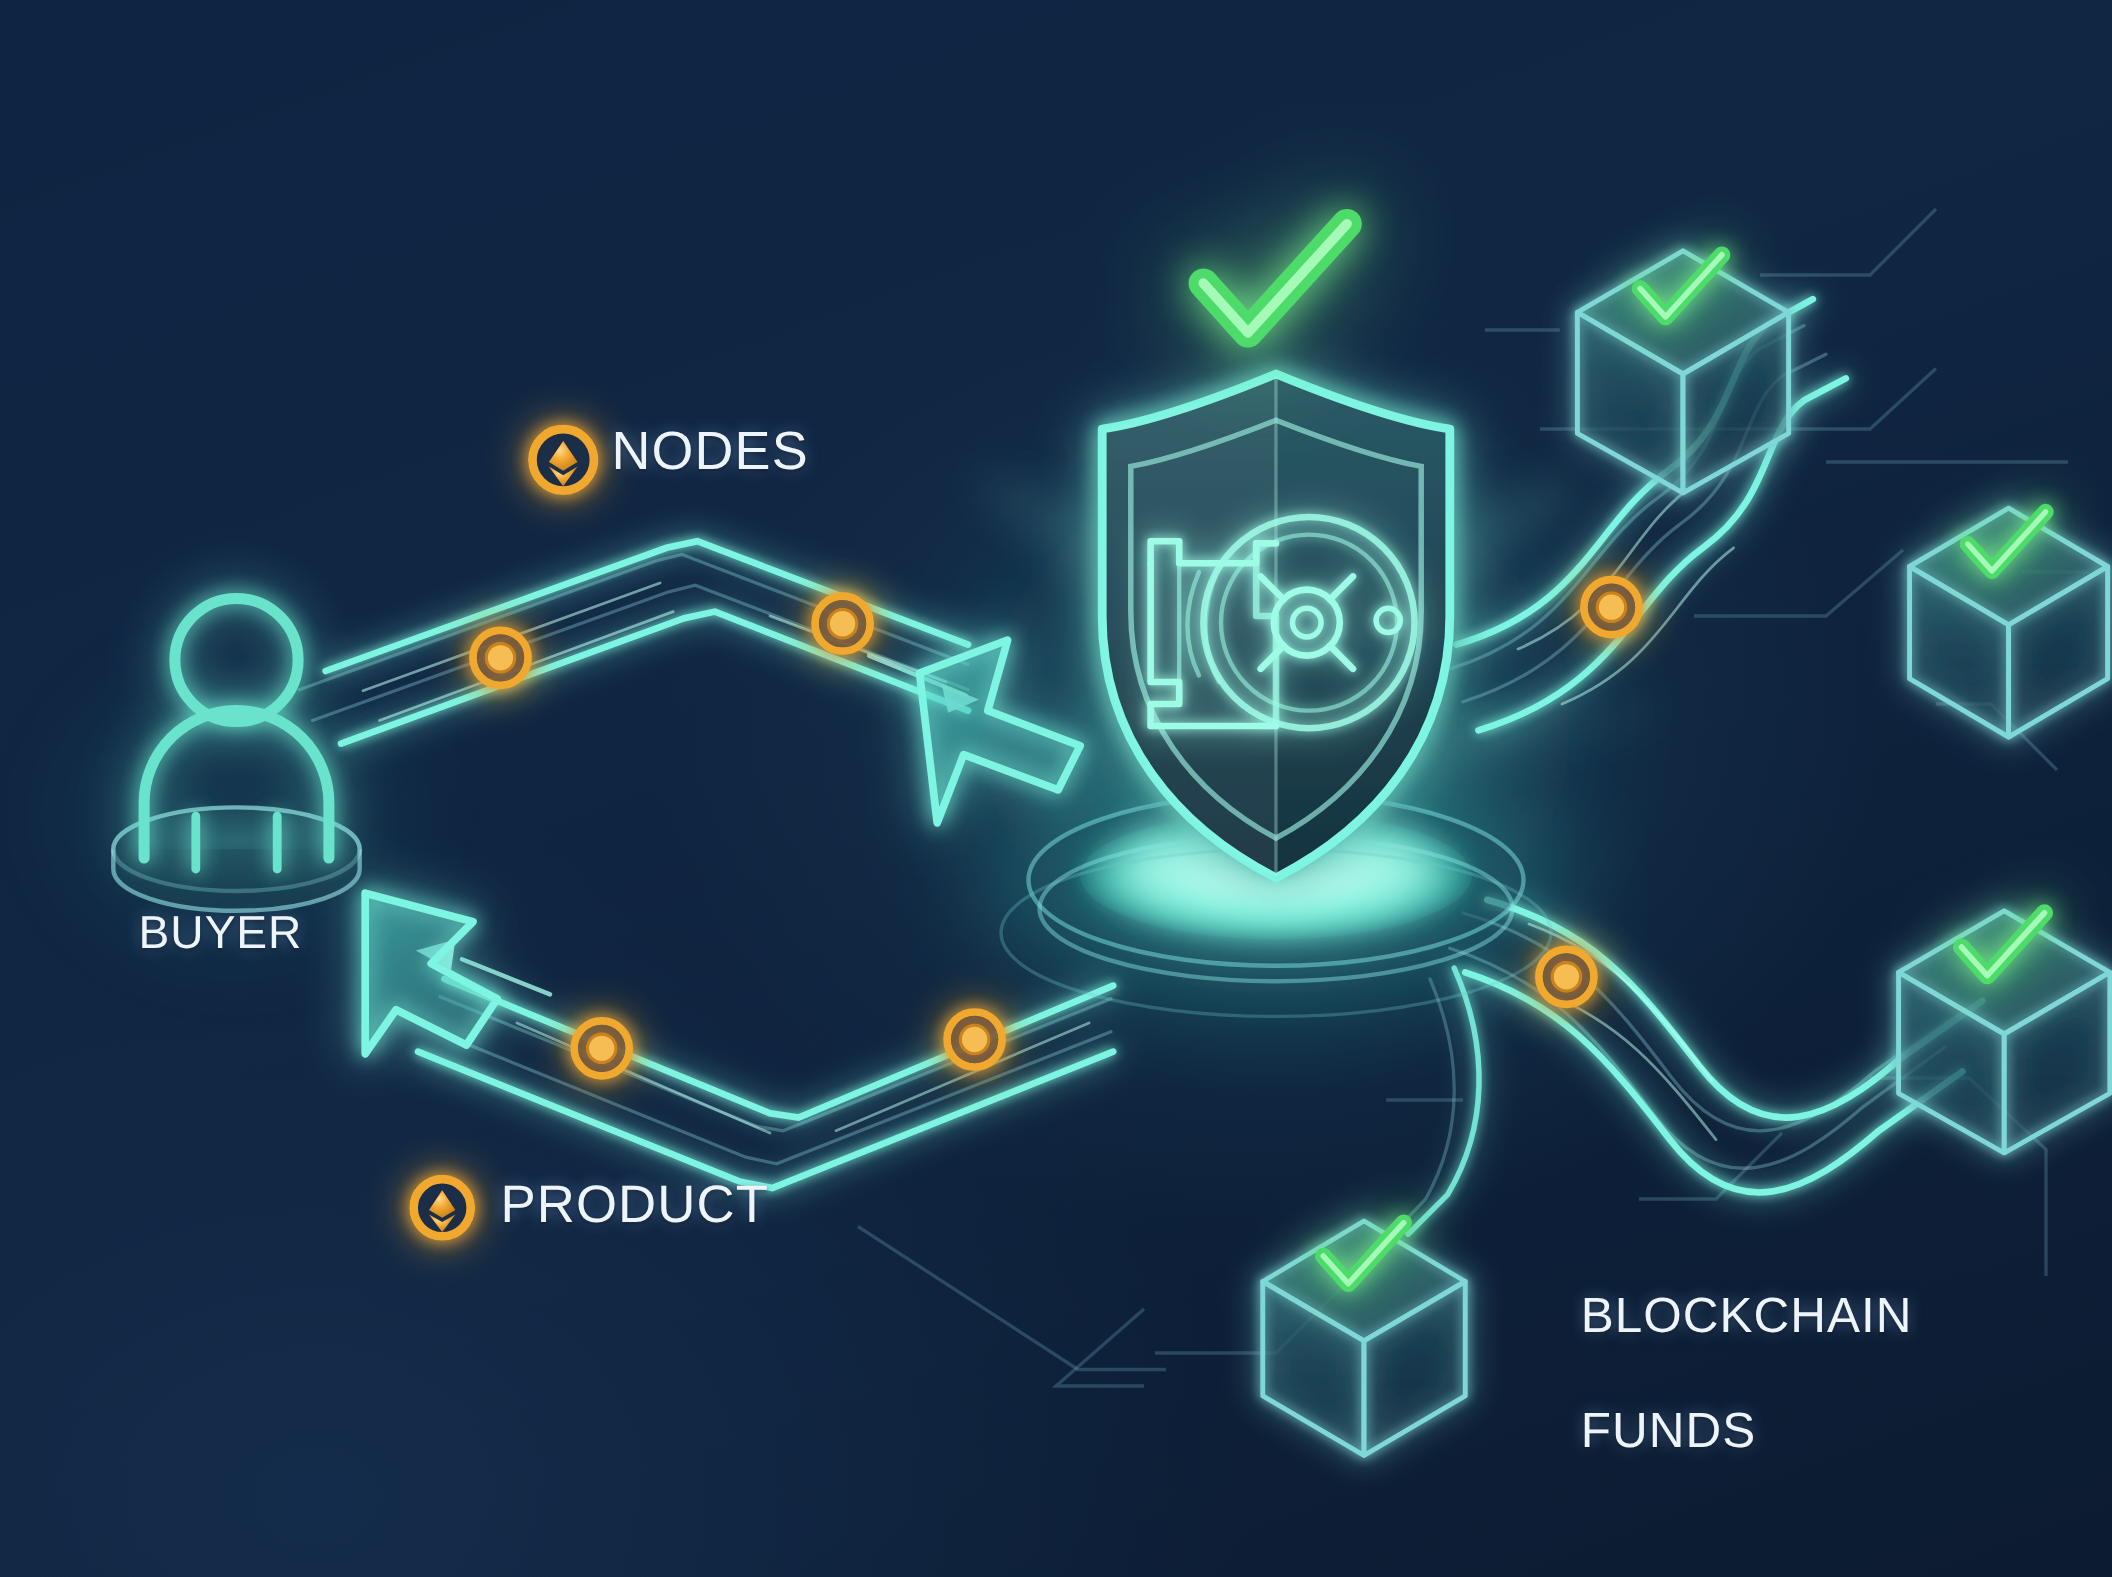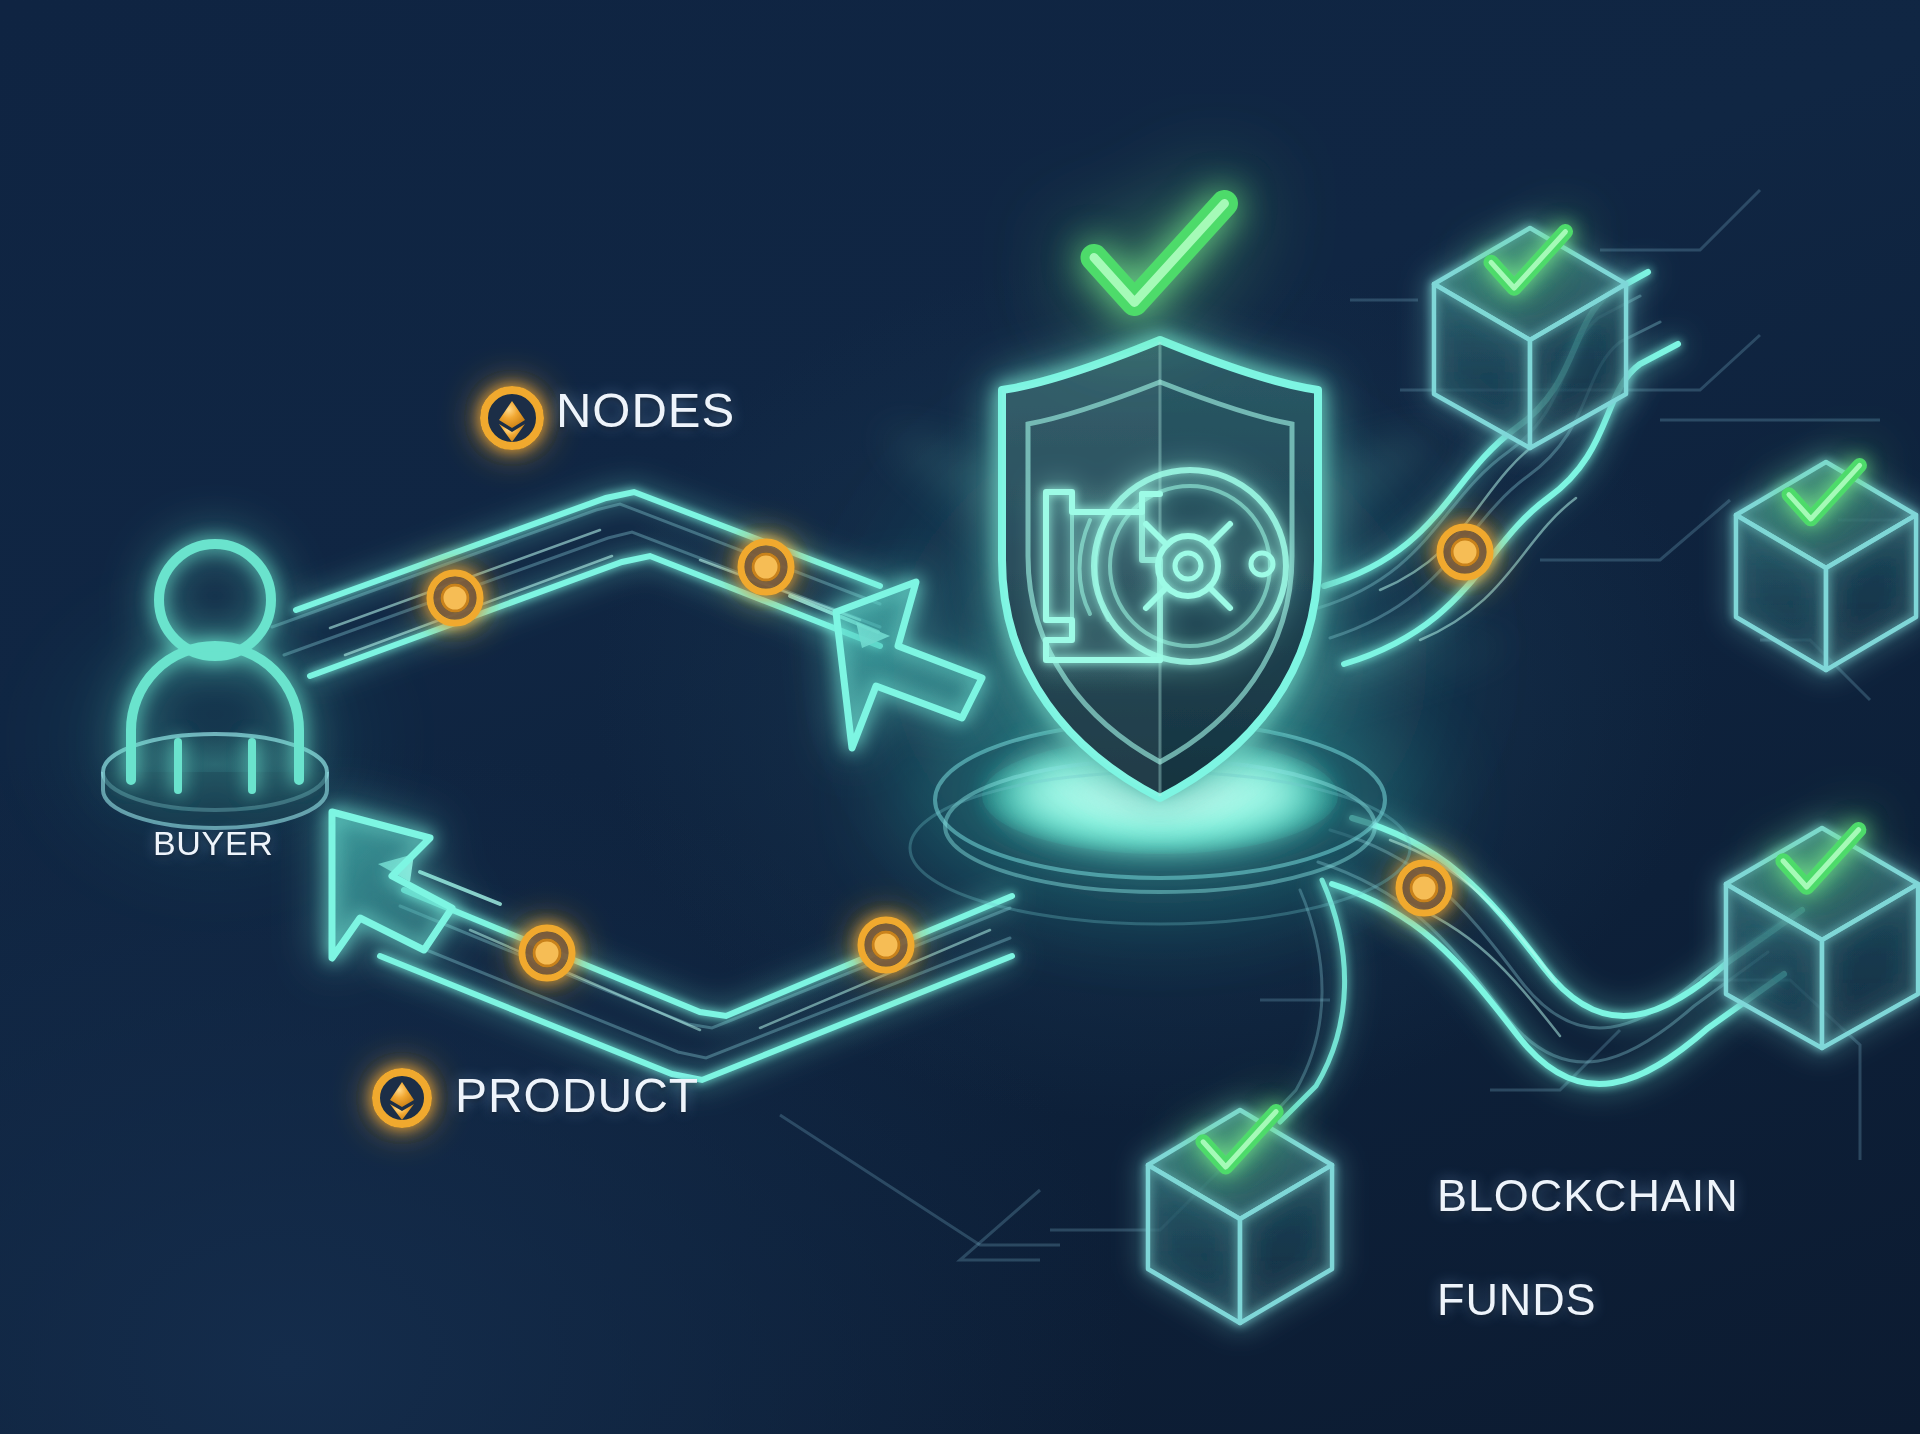--- a/index.html
+++ b/index.html
@@ -21,21 +21,21 @@
   #artboard{position:absolute;inset:0;}
   .label{
     position:absolute;
     color:#eef4fb;
     letter-spacing:0.02em;
     text-shadow:0 0 14px rgba(150,200,255,.45), 0 2px 5px rgba(0,0,0,.55);
     white-space:pre;
     line-height:1.16;
     user-select:none;
   }
-  #lbl-buyer{left:153px;top:824px;font-size:34px;}
+  #lbl-buyer{left:126px;top:824px;font-size:42px;}
   #lbl-funds{left:556px;top:382px;font-size:49px;}
   #lbl-product{left:455px;top:1068px;font-size:48px;}
   #lbl-nodes{left:1397px;top:1170px;font-size:45px;margin-left:40px;}
   svg{display:block;}
 </style>
 </head>
 <body>
 
 <div id="stage">
   <svg id="artboard" viewBox="0 0 1920 1434" width="1920" height="1434">

